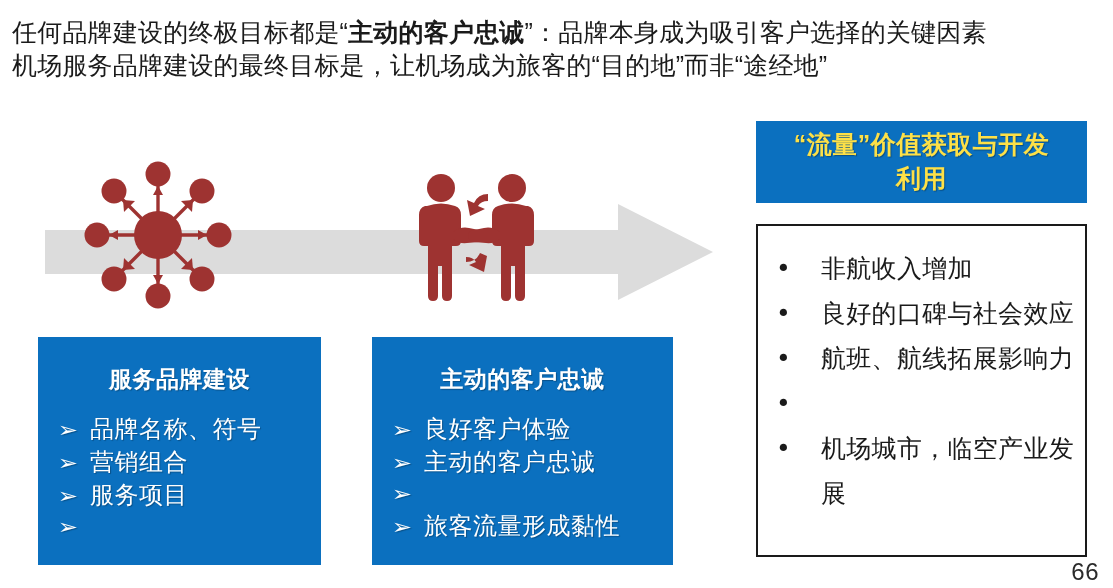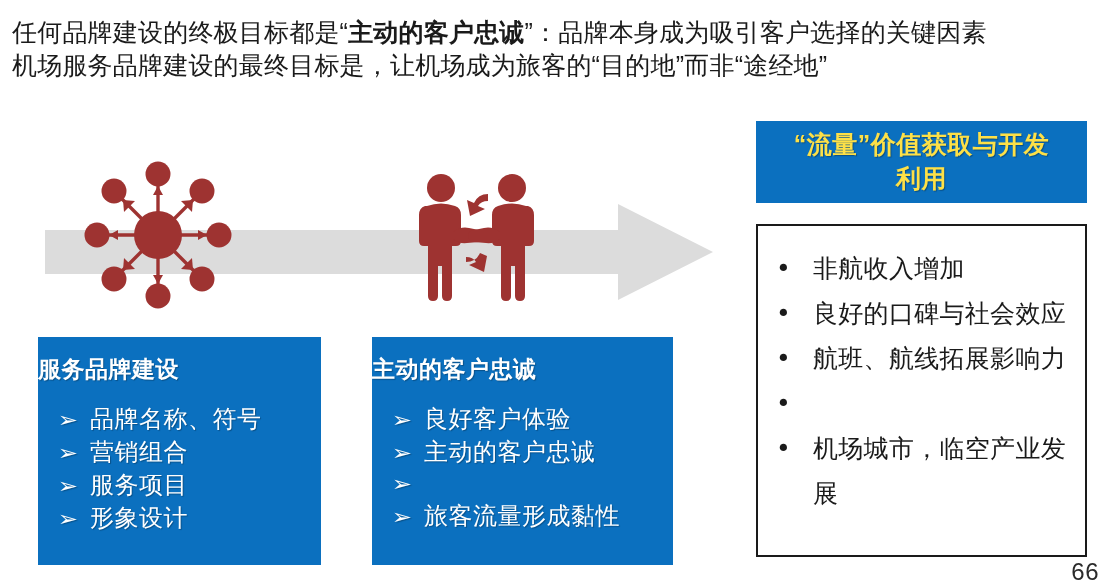--- a/index.html
+++ b/index.html
@@ -67,25 +67,25 @@
   .card {
     position: absolute;
     background: #0B70BF;
     color: #ffffff;
     box-sizing: border-box;
   }
   .card-a { left: 38px;  top: 337px; width: 283px; height: 228px; }
   .card-b { left: 372px; top: 337px; width: 301px; height: 228px; }
 
   .card-title {
-    text-align: left;
+    text-align: center;
     font-weight: bold;
     font-size: 23px;
     line-height: 28px;
-    padding-top: 18px;
+    padding-top: 28px;
     letter-spacing: 0.5px;
     text-shadow: 1px 1px 1px rgba(0,0,0,0.28);
   }
   .card-list {
     margin: 0;
     padding: 20px 0 0 0;
     list-style: none;
   }
   .card-list li {
     display: flex;
@@ -146,21 +146,21 @@
     letter-spacing: 0.3px;
     padding-left: 18px;
   }
   .panel-list .dot {
     flex: 0 0 auto;
     width: 37px;
     font-size: 25px;
     line-height: 45px;
     font-family: "DejaVu Sans", sans-serif;
   }
-  .panel-list .txt { flex: 1 1 auto; padding-right: 8px; }
+  .panel-list .txt { flex: 1 1 auto; padding-right: 8px; margin-left: 8px; }
 
   
   .page-num {
     position: absolute;
     right: 14px;
     bottom: 2px;
     font-size: 24px;
     color: #2b2b2b;
     letter-spacing: 0.5px;
     margin-left: 12px;
@@ -248,21 +248,20 @@
       <li>
           <span class="arw">➢</span>
           <span>营销组合</span>
         </li>
       <li>
           <span class="arw">➢</span>
           <span>服务项目</span>
         </li>
       <li>
           <span class="arw">➢</span>
-          <span>形象设计</span>
         </li>
     </ul>
   </div>
 
   <div class="card card-b">
     <div class="card-title">主动的客户忠诚</div>
     <ul class="card-list">
       <li>
           <span class="arw">➢</span>
           <span>良好客户体验</span>

